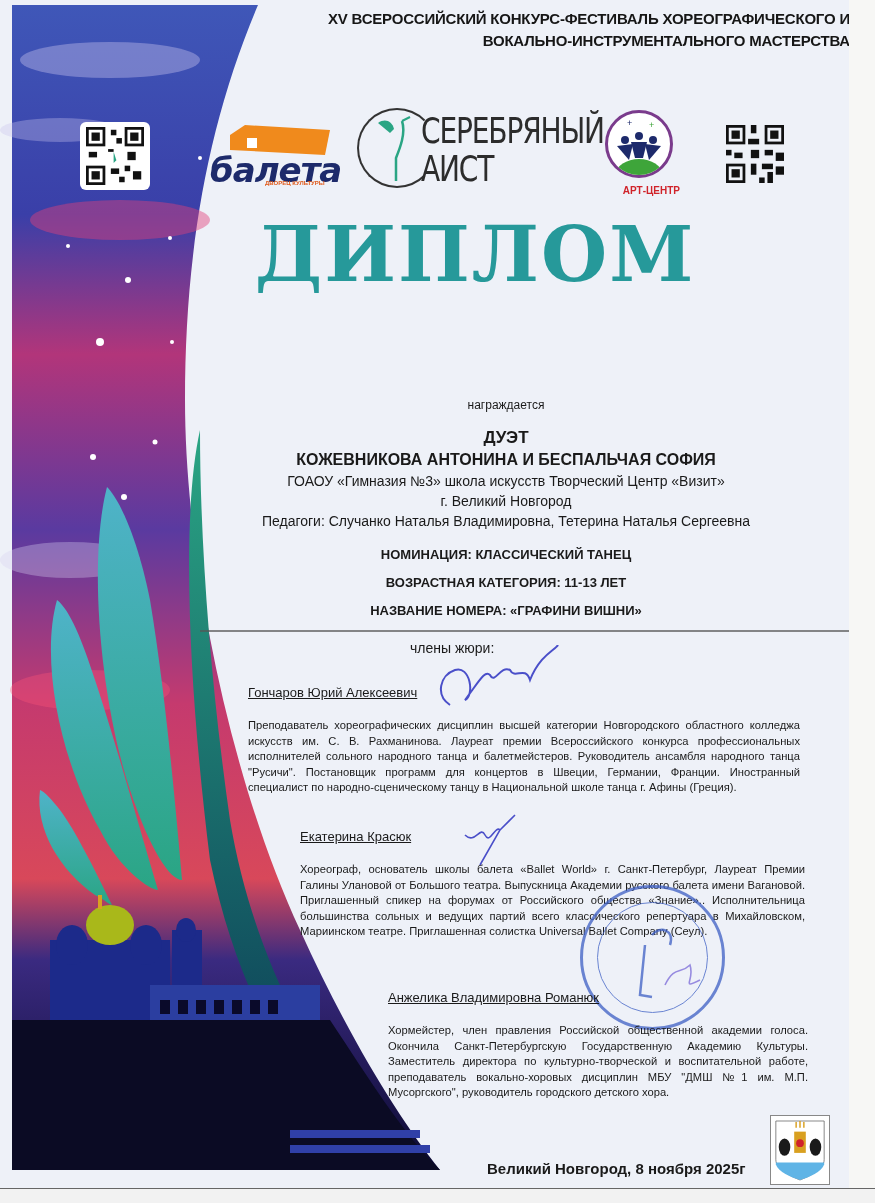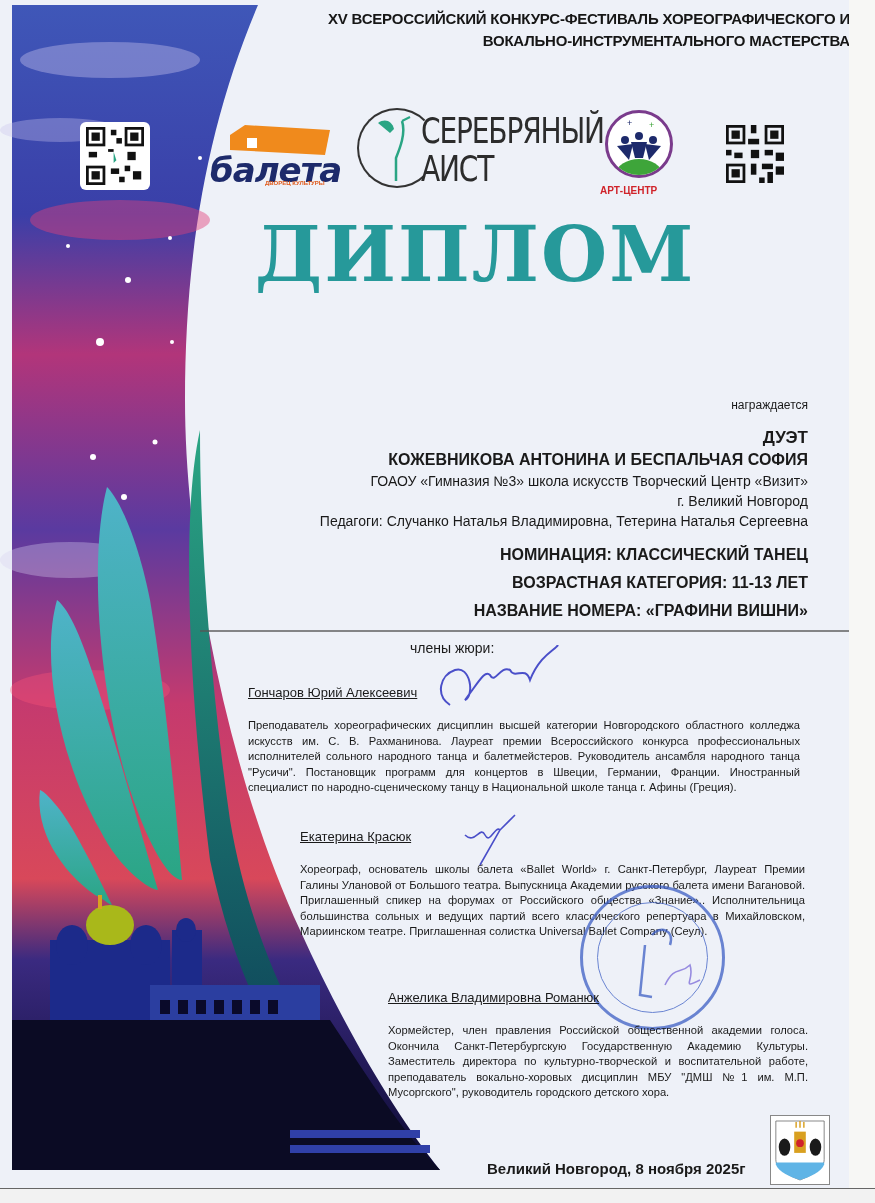--- a/index.html
+++ b/index.html
@@ -61,36 +61,36 @@
     color: #2c2c2c; font-family: "DejaVu Sans", sans-serif; letter-spacing: -1.5px;
     transform: scaleX(0.78); transform-origin: left top;
   }
   .logo-art { position: absolute; left: 600px; top: 110px; width: 80px; height: 95px; }
   .art-circle {
     position: absolute; left: 5px; top: 0; width: 68px; height: 68px; border-radius: 50%;
     border: 3px solid #7a3b8c; background: #fff; overflow: hidden;
   }
   .art-hill { position: absolute; left: 8px; bottom: -14px; width: 46px; height: 30px; background: #3ea53a; border-radius: 50% 50% 0 0; }
   .art-label {
-    position: absolute; left: 0; top: 75px; width: 80px; text-align: left;
+    position: absolute; left: 0; top: 75px; width: 80px; text-align: right;
     font-size: 10px; font-weight: bold; color: #d0232a;
   }
 
   .diploma-title {
     position: absolute; left: 250px; top: 210px; width: 450px; text-align: center;
     font-family: "DejaVu Serif", serif; font-weight: bold; font-size: 76px;
     color: #26999a; letter-spacing: 2px;
   }
 
-  .award-block { position: absolute; left: 228px; top: 395px; width: 580px; text-align: right; }
+  .award-block { position: absolute; left: 216px; top: 395px; width: 580px; text-align: center; }
   .awarded { font-size: 12px; line-height: 20px; }
   .duo { font-size: 17px; font-weight: bold; line-height: 22px; margin-top: 12px; }
   .names { font-size: 16px; font-weight: bold; line-height: 22px; }
   .school, .city, .teachers { font-size: 14px; line-height: 20px; }
-  .cat-line { font-size: 16px; font-weight: bold; line-height: 28px; }
+  .cat-line { font-size: 13px; font-weight: bold; line-height: 28px; }
   .cats { margin-top: 10px; }
 
   .fold-line {
     position: absolute; left: 200px; top: 630px; width: 649px; height: 2px;
     background: #555; opacity: 0.7;
   }
   .jury-label { position: absolute; left: 410px; top: 640px; font-size: 14px; }
 
   .juror { position: absolute; }
   .juror-name { font-size: 13px; text-decoration: underline; display: inline-block; }

